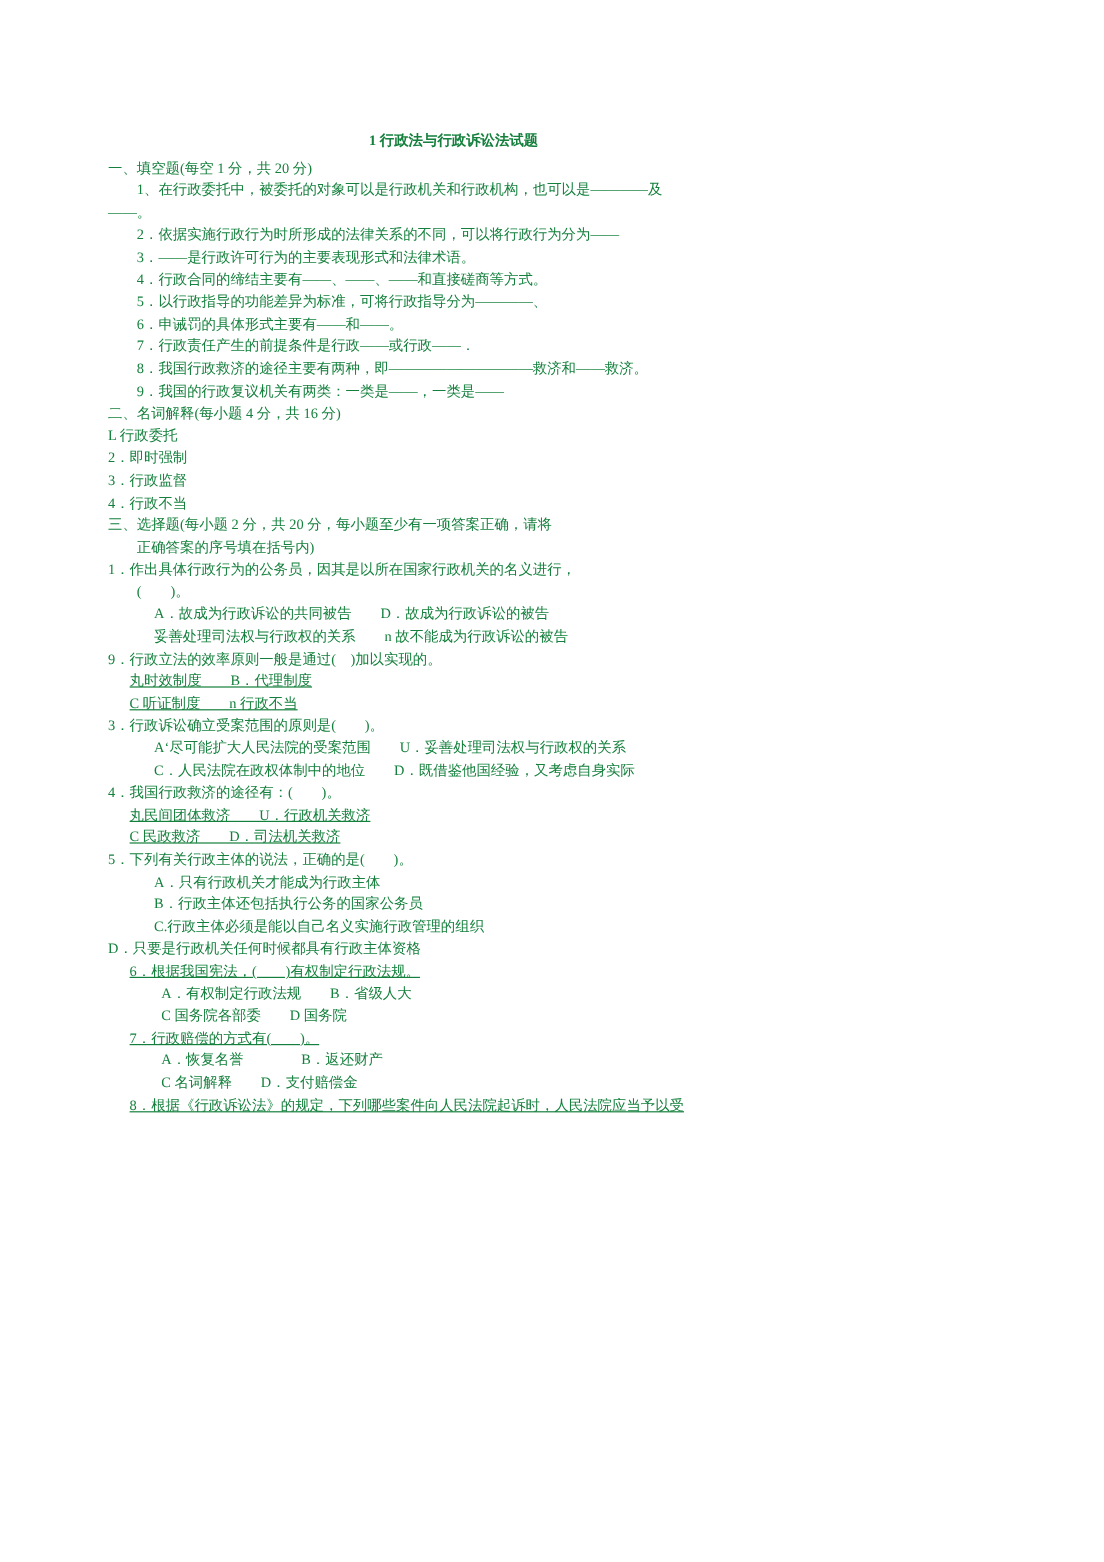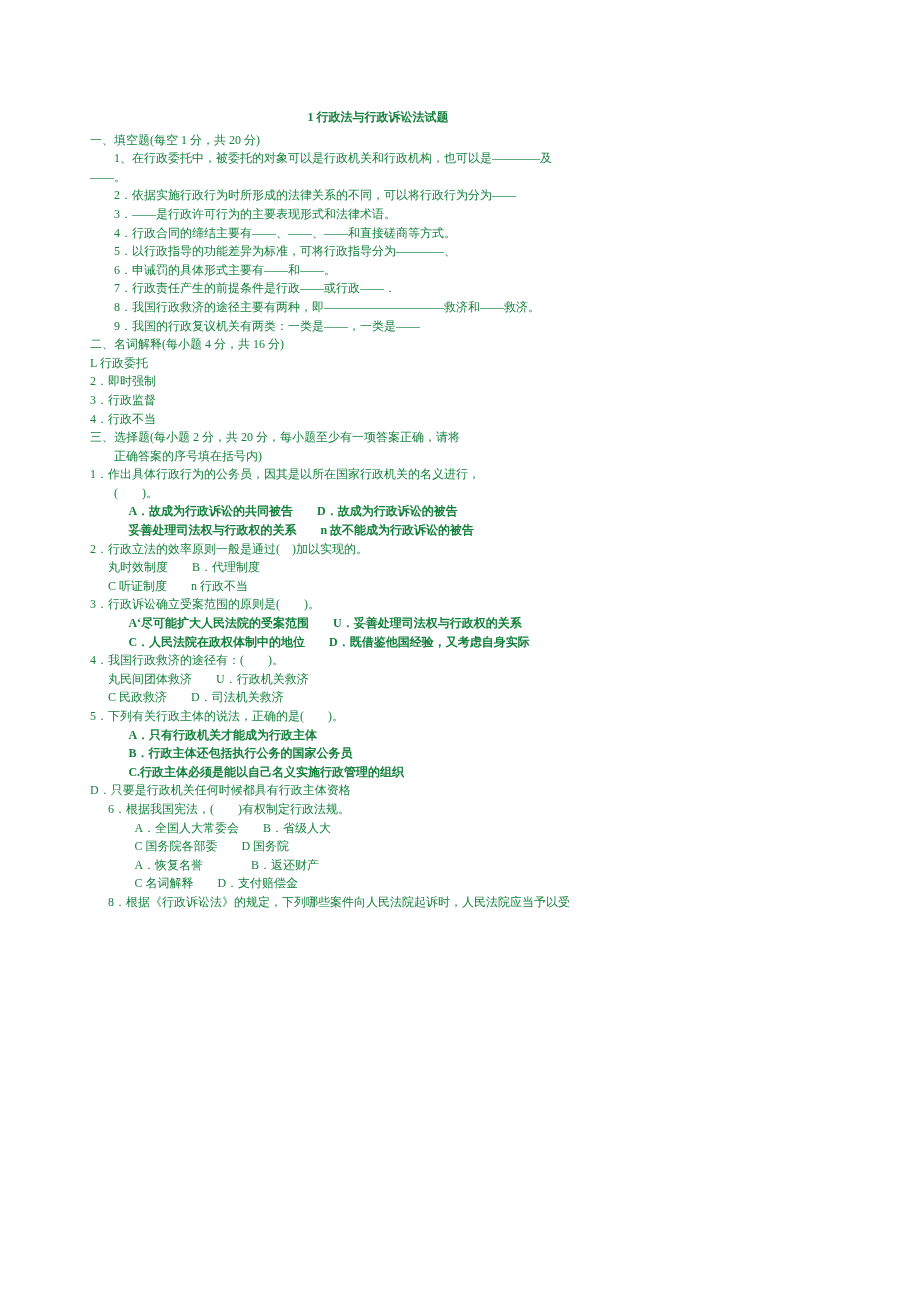--- a/index.html
+++ b/index.html
@@ -20,23 +20,23 @@
   }
   .title {
     text-align: center;
     font-weight: bold;
     margin-bottom: 4px;
   }
   .line {
     white-space: pre-wrap;
   }
   .ind1 { padding-left: 2em; }
-  .ind2 { padding-left: 3.2em; font-weight: bold; }
+  .ind2 { padding-left: 3.2em; }
   .ind3 { padding-left: 3.7em; }
-  .ind15 { padding-left: 1.5em; }
+  .ind15 { padding-left: 1.5em; text-decoration: underline; }
 </style>
 </head>
 <body>
 <div class="page">
 
 <div class="title">1 行政法与行政诉讼法试题</div>
 
 <div class="line">一、填空题(每空 1 分，共 20 分)</div>
 <div class="line ind1">1、在行政委托中，被委托的对象可以是行政机关和行政机构，也可以是————及</div>
 <div class="line">——。</div>
@@ -56,40 +56,41 @@
 <div class="line">4．行政不当</div>
 
 <div class="line">三、选择题(每小题 2 分，共 20 分，每小题至少有一项答案正确，请将</div>
 <div class="line ind1">正确答案的序号填在括号内)</div>
 
 <div class="line">1．作出具体行政行为的公务员，因其是以所在国家行政机关的名义进行，</div>
 <div class="line ind1">(　　)。</div>
 <div class="line ind2">A．故成为行政诉讼的共同被告　　D．故成为行政诉讼的被告</div>
 <div class="line ind2">妥善处理司法权与行政权的关系　　n 故不能成为行政诉讼的被告</div>
 
-<div class="line">2．行政立法的效率原则一般是通过(　)加以实现的。</div>
+<div class="line">9．行政立法的效率原则一般是通过(　)加以实现的。</div>
 <div class="line ind15">丸时效制度　　B．代理制度</div>
 <div class="line ind15">C 听证制度　　n 行政不当</div>
 
 <div class="line">3．行政诉讼确立受案范围的原则是(　　)。</div>
 <div class="line ind2">A‘尽可能扩大人民法院的受案范围　　U．妥善处理司法权与行政权的关系</div>
 <div class="line ind2">C．人民法院在政权体制中的地位　　D．既借鉴他国经验，又考虑自身实际</div>
 
 <div class="line">4．我国行政救济的途径有：(　　)。</div>
 <div class="line ind15">丸民间团体救济　　U．行政机关救济</div>
 <div class="line ind15">C 民政救济　　D．司法机关救济</div>
 
 <div class="line">5．下列有关行政主体的说法，正确的是(　　)。</div>
 <div class="line ind2">A．只有行政机关才能成为行政主体</div>
 <div class="line ind2">B．行政主体还包括执行公务的国家公务员</div>
 <div class="line ind2">C.行政主体必须是能以自己名义实施行政管理的组织</div>
 <div class="line">D．只要是行政机关任何时候都具有行政主体资格</div>
 
 <div class="line ind15">6．根据我国宪法，(　　)有权制定行政法规。</div>
-<div class="line ind3">A．全国人大常委会　　B．省级人大</div>
+<div class="line ind3">A．有权制定行政法规　　B．省级人大</div>
 <div class="line ind3">C 国务院各部委　　D 国务院</div>
 
+<div class="line ind15">7．行政赔偿的方式有(　　)。</div>
 <div class="line ind3">A．恢复名誉　　　　B．返还财产</div>
 <div class="line ind3">C 名词解释　　D．支付赔偿金</div>
 
 <div class="line ind15">8．根据《行政诉讼法》的规定，下列哪些案件向人民法院起诉时，人民法院应当予以受</div>
 
 </div>
 
 </body></html>

